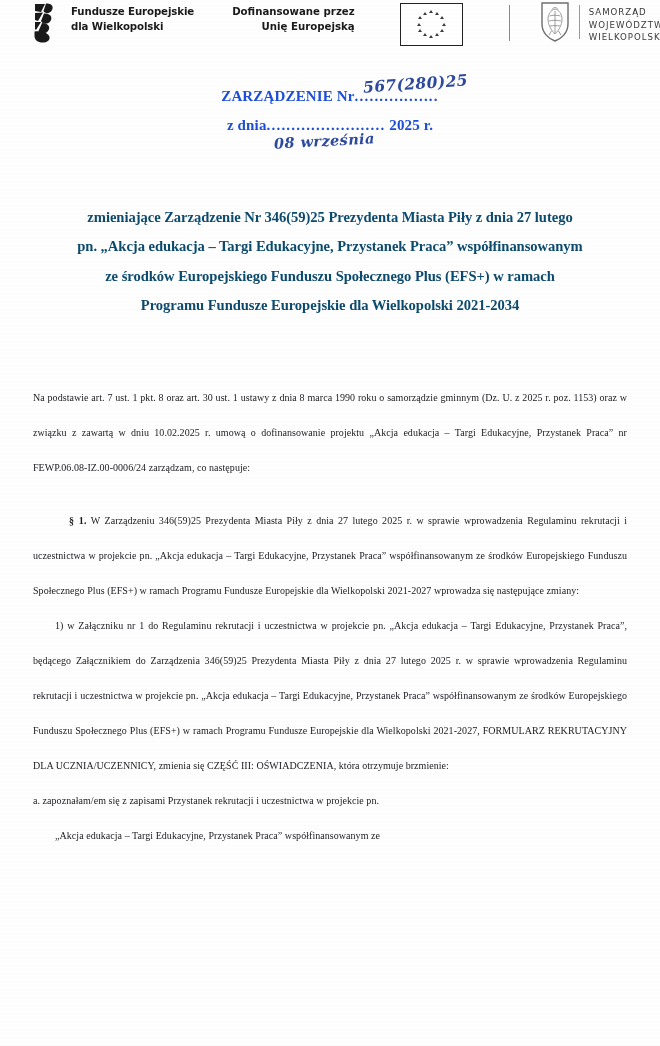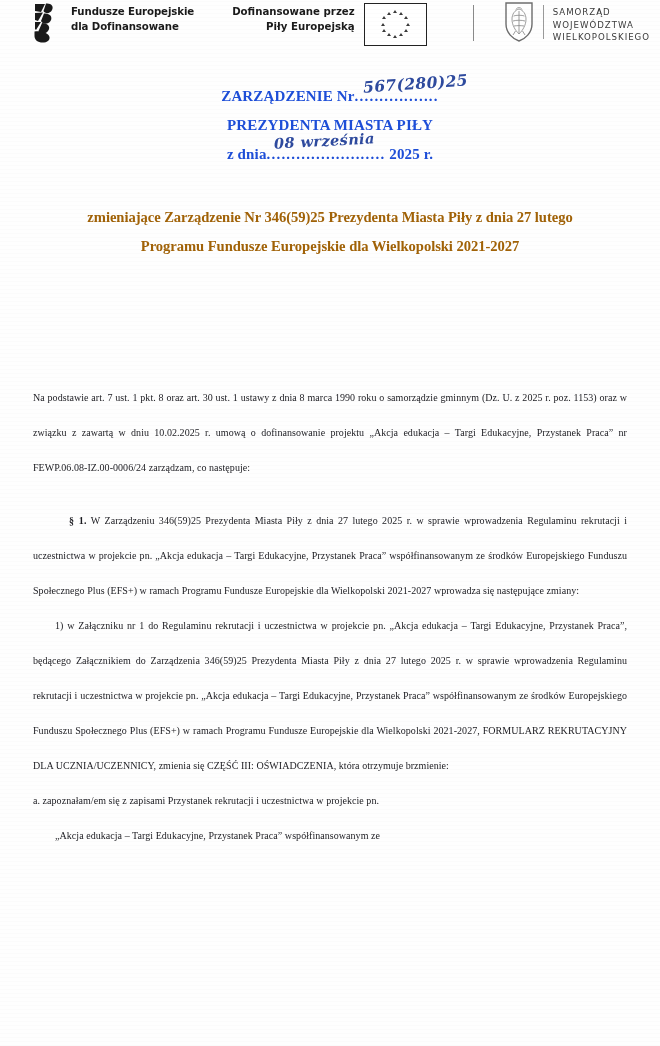--- a/index.html
+++ b/index.html
@@ -52,20 +52,21 @@
     letter-spacing: -0.1px;
     padding-top: 3px;
     white-space: nowrap;
   }
 
   
   .eu-logo {
     margin-left: 38px;
     display: flex;
     align-items: flex-start;
+    gap: 36px;
   }
   .eu-text {
     font-family: "DejaVu Sans", sans-serif;
     font-size: 10.2px;
     font-weight: 700;
     line-height: 14.5px;
     color: #1a1a1a;
     text-align: right;
     padding-top: 3px;
     white-space: nowrap;
@@ -163,21 +164,21 @@
     top: 203px;
     left: 33px;
     width: 594px;
     text-align: center;
   }
   .subject-line {
     font-weight: bold;
     font-size: 14.6px;
     line-height: 29.4px;
     letter-spacing: -0.05px;
-    color: #a16207;
+    color: #0c4a6e;
     white-space: nowrap;
   }
 
   
   .body-wrap {
     position: absolute;
     top: 380px;
     left: 33px;
     width: 594px;
   }
@@ -225,28 +226,28 @@
         <path d="M3 2 L13 2 L9 10 L3 9 Z" fill="#1a1a1a"></path>
         <path d="M14 1.5 C19 1 22 4 20 8 C18 12 13 12 11.5 9 Z" fill="#1a1a1a"></path>
         <path d="M3 11 L11 10.5 L6 19 L3 18 Z" fill="#1a1a1a"></path>
         <path d="M12 11.5 C18 11 21 15 18.5 19 C16 23 10 22 9 19 Z" fill="#1a1a1a"></path>
         <path d="M3 20 L9 20 L4 28 L3 27 Z" fill="#1a1a1a"></path>
         <path d="M10 21 C16 21 19 25 16 29 C13 33 7 32 6.5 29 Z" fill="#1a1a1a"></path>
         <path d="M2.5 29.5 C7 28.5 14 30 16.5 33 C19 36 17 40 12 40.5 C6 41 2.5 38 2.5 34 Z" fill="#1a1a1a"></path>
       </svg>
       <div class="fe-text">
         <div>Fundusze Europejskie</div>
-        <div>dla Dofinansowane</div>
+        <div>dla Wielkopolski</div>
       </div>
     </div>
 
     <div class="logo-block eu-logo">
       <div class="eu-text">
         <div>Dofinansowane przez</div>
-        <div>Piły Europejską</div>
+        <div>Unię Europejską</div>
       </div>
       <div class="eu-flag" id="eu-flag">
           <span class="star" style="left: 28.5px; top: 6px;"></span>
           <span class="star" style="left: 34.75px; top: 7.67468px;"></span>
           <span class="star" style="left: 39.3253px; top: 12.25px;"></span>
           <span class="star" style="left: 41px; top: 18.5px;"></span>
           <span class="star" style="left: 39.3253px; top: 24.75px;"></span>
           <span class="star" style="left: 34.75px; top: 29.3253px;"></span>
           <span class="star" style="left: 28.5px; top: 31px;"></span>
           <span class="star" style="left: 22.25px; top: 29.3253px;"></span>
@@ -278,31 +279,32 @@
         <div>WOJEWÓDZTWA</div>
         <div>WIELKOPOLSKIEGO</div>
       </div>
     </div>
   </div>
 
   <div class="title-block">
     <div class="title-line">
       <span>ZARZĄDZENIE Nr</span><span class="dots">.................</span>
     </div>
-    <div class="title-line">PREZYDENTA MIASTA PIŁY</div>
     <div class="title-line">
       <span>z dnia</span><span class="dots">........................</span> <span>2025 r.</span>
     </div>
     <span class="ink" id="ink-number">567(280)25</span>
     <span class="ink" id="ink-date">08 września</span>
   </div>
 
   <div class="subject-block">
     <div class="subject-line">zmieniające Zarządzenie Nr 346(59)25 Prezydenta Miasta Piły z dnia 27 lutego</div>
-    <div class="subject-line">Programu Fundusze Europejskie dla Wielkopolski 2021-2027</div>
+    <div class="subject-line">pn. „Akcja edukacja – Targi Edukacyjne, Przystanek Praca” współfinansowanym</div>
+    <div class="subject-line">ze środków Europejskiego Funduszu Społecznego Plus (EFS+) w ramach</div>
+    <div class="subject-line">Programu Fundusze Europejskie dla Wielkopolski 2021-2034</div>
   </div>
 
   <div class="body-wrap">
 
     <p class="just">Na podstawie art. 7 ust. 1 pkt. 8 oraz art. 30 ust. 1 ustawy z dnia 8 marca 1990 roku o samorządzie gminnym (Dz. U. z 2025 r. poz. 1153) oraz w związku z zawartą w dniu 10.02.2025 r. umową o dofinansowanie projektu „Akcja edukacja – Targi Edukacyjne, Przystanek Praca” nr FEWP.06.08-IZ.00-0006/24 zarządzam, co następuje:</p>
 
     <p class="just gap-para">
       <span class="indent"></span><span class="sec">§ 1.</span> <span>W Zarządzeniu 346(59)25 Prezydenta Miasta Piły z dnia 27 lutego 2025 r. w sprawie wprowadzenia Regulaminu rekrutacji i uczestnictwa w projekcie pn. „Akcja edukacja – Targi Edukacyjne, Przystanek Praca” współfinansowanym ze środków Europejskiego Funduszu Społecznego Plus (EFS+) w ramach Programu Fundusze Europejskie dla Wielkopolski 2021-2027 wprowadza się następujące zmiany:</span>
     </p>
 

